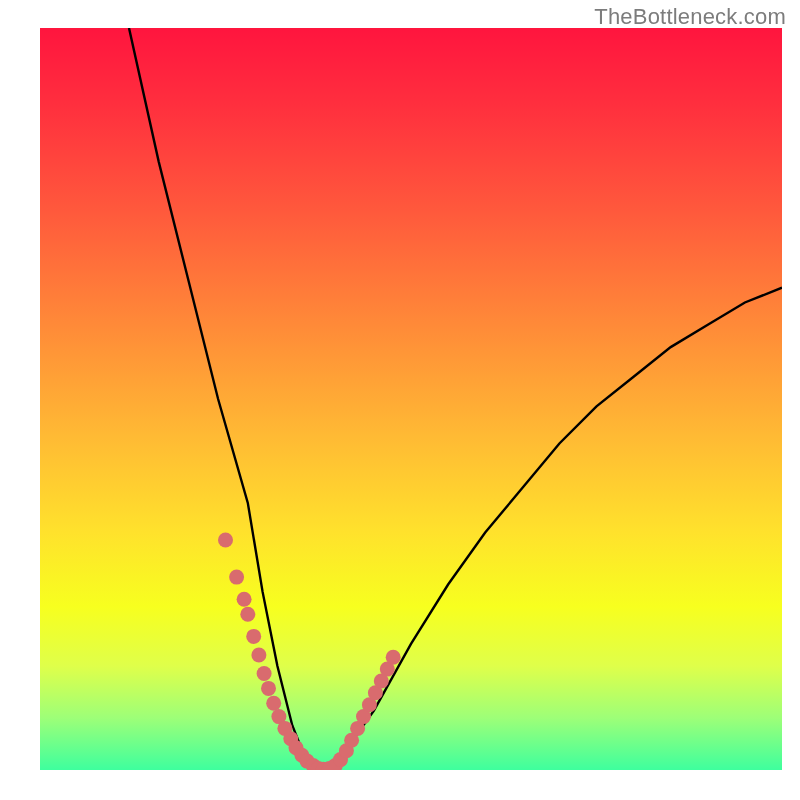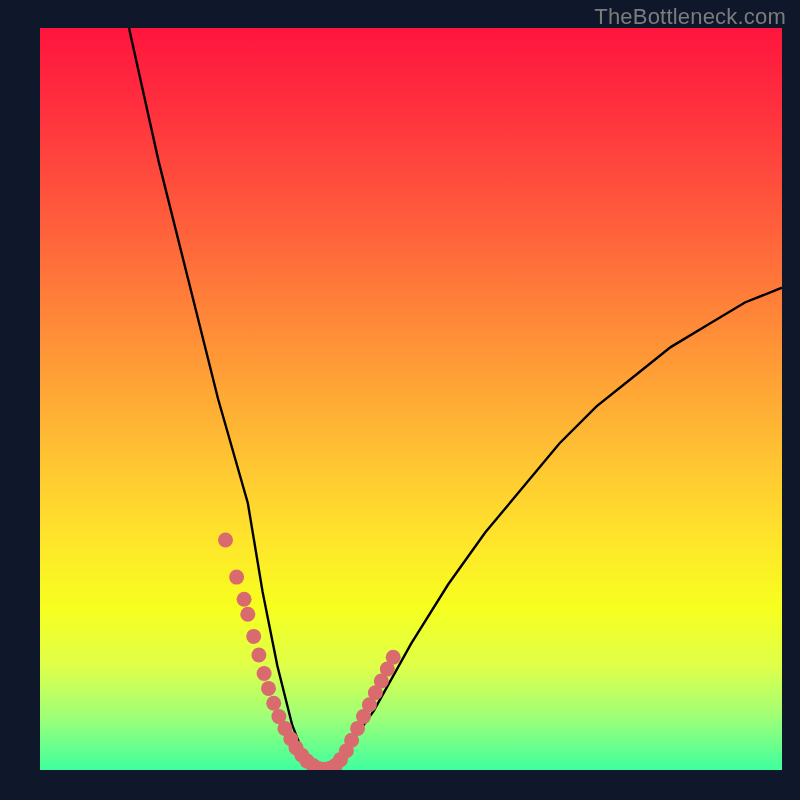--- a/index.html
+++ b/index.html
@@ -8,21 +8,21 @@
     width: 800px;
     height: 800px;
     background: #000;
     font-family: Arial, Helvetica, sans-serif;
     overflow: hidden;
   }
   .frame {
     position: absolute;
     left: 0; top: 0;
     width: 800px; height: 800px;
-    background: #0f172a;
+    background: #ffffff;
   }
   .plot {
     position: absolute;
     left: 40px;
     top: 28px;
     width: 742px;
     height: 742px;
     
     background: linear-gradient(to bottom,
       #ff153e 0%,

